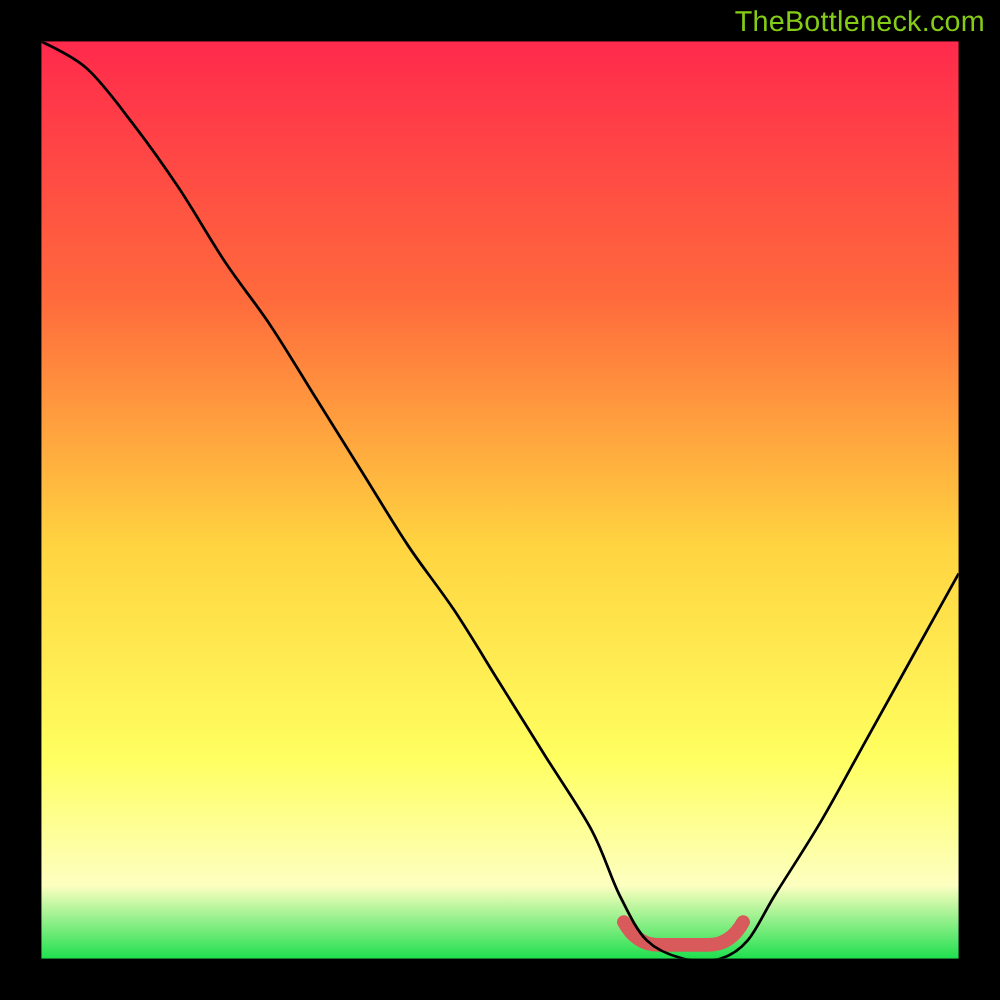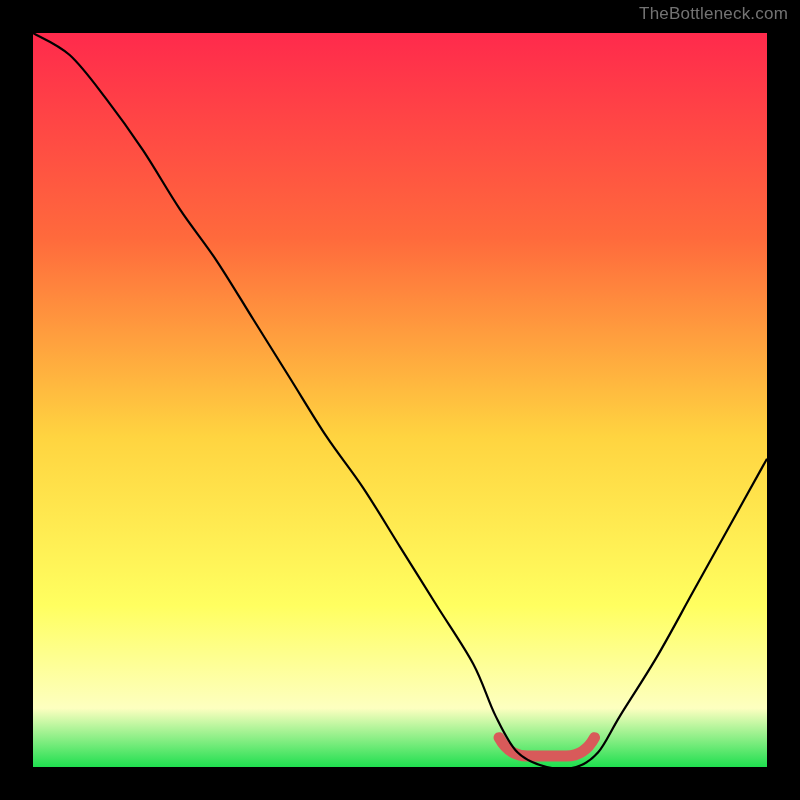--- a/index.html
+++ b/index.html
@@ -9,22 +9,22 @@
     height: 800px;
     background: #000;
     font-family: Arial, Helvetica, sans-serif;
     overflow: hidden;
     position: relative;
   }
   .watermark {
     position: absolute;
     top: 4px;
     right: 12px;
-    color: #737373;
-    font-size: 17px;
+    color: #84cc16;
+    font-size: 23px;
     font-weight: 500;
     letter-spacing: 0.2px;
   }
   .chart-wrap {
     position: absolute;
     left: 33px;
     top: 33px;
     width: 734px;
     height: 734px;
   }

